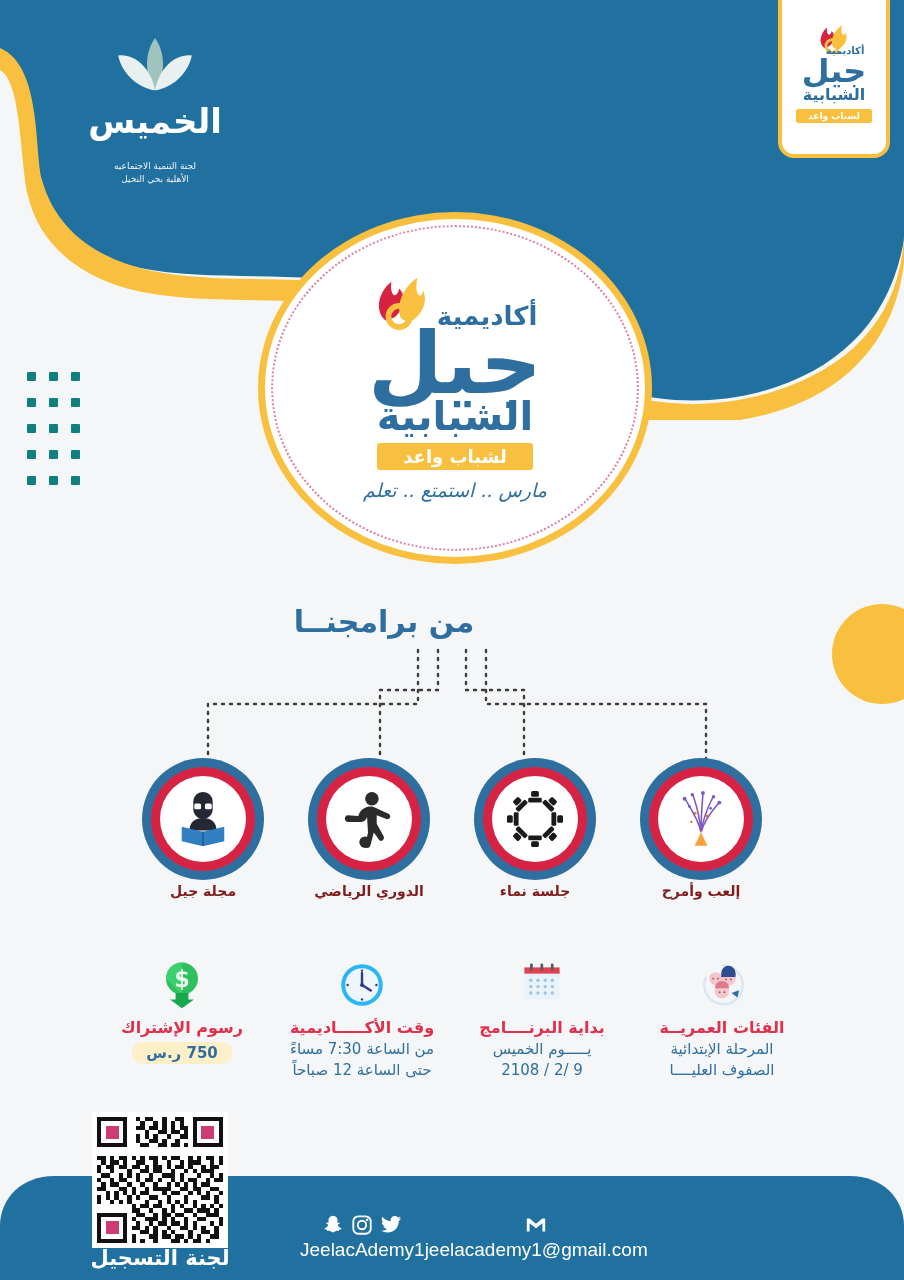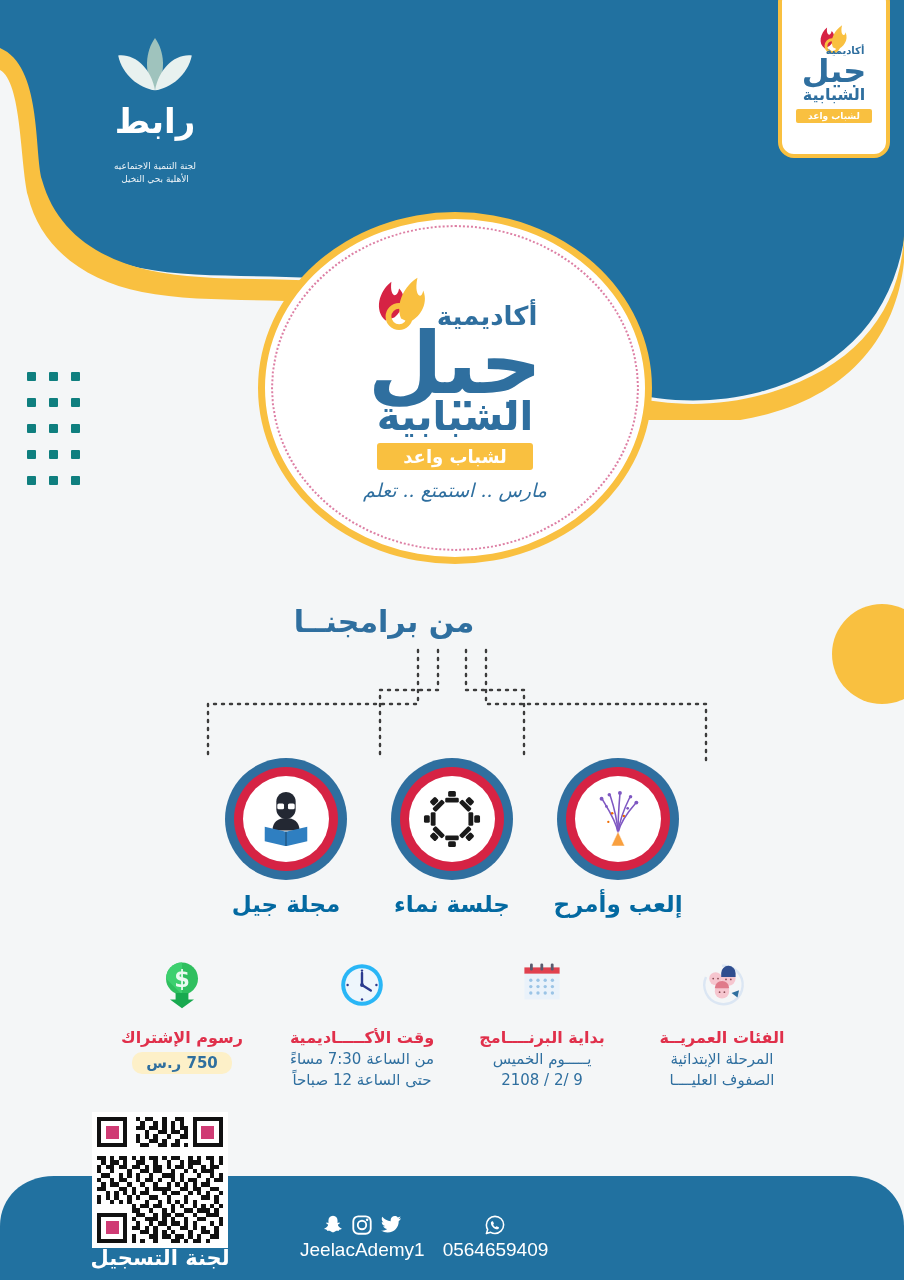--- a/index.html
+++ b/index.html
@@ -159,36 +159,36 @@
     background:#d62344;
     display:flex; align-items:center; justify-content:center;
   }
   .prog .ring-in{
     width:86px; height:86px; border-radius:50%;
     background:#ffffff;
     display:flex; align-items:center; justify-content:center;
   }
   .prog .ring-in svg{ width:58px; height:58px; }
   .prog .p-label{
-    margin-top:11px; font-size:23px; font-weight:bold; color:#0369a1;
+    margin-top:3px; font-size:14px; font-weight:bold; color:#7f1d1d;
     white-space:nowrap;
   }
 
   
   .info-row{
     position:absolute; top:958px; left:0; width:904px;
     display:flex; justify-content:center; align-items:flex-start;
     gap:8px; z-index:9;
   }
   .info{ width:172px; text-align:center; }
   .info .i-icon{ height:54px; display:flex; align-items:center; justify-content:center; }
   .info .i-icon svg{ width:48px; height:48px; }
   .info .i-head{
     font-size:16px; font-weight:bold; color:#e0304b;
-    margin-top:16px; line-height:1.3;
+    margin-top:6px; line-height:1.3;
   }
   .info .i-line{
     font-size:15px; font-weight:normal; color:#2f6f9f;
     line-height:1.4;
   }
   .info .i-pill{
     display:inline-block; background:#fdf0c8; color:#2f6f9f;
     font-size:15px; font-weight:bold;
     padding:2px 14px; border-radius:10px; margin-top:3px;
   }
@@ -204,21 +204,21 @@
   }
   .qr-box svg{ width:100%; height:100%; display:block; }
   .qr-label{
     position:absolute; left:72px; top:1246px; width:176px;
     text-align:center; font-size:21px; font-weight:bold; color:#ffffff;
     z-index:11;
   }
   .contacts{
     position:absolute; left:300px; top:1212px; width:580px;
     display:flex; align-items:flex-end; justify-content:flex-start;
-    gap:18px; z-index:11; direction:ltr;
+    z-index:11; direction:ltr;
   }
   .contact{ text-align:center; color:#ffffff; }
   .contact .c-ico{ height:26px; display:flex; align-items:center; justify-content:center; gap:7px; }
   .contact .c-ico svg{ width:22px; height:22px; }
   .contact .c-txt{
     font-size:19px; margin-top:1px; white-space:nowrap;
     font-family:"Liberation Sans",sans-serif;
   }
   .contact.social .c-txt{ font-size:19px; }
 </style>
@@ -258,21 +258,21 @@
   </div>
 
   <div class="yellow-circle"></div>
 
   <div class="tanmiyah">
     <svg class="leaf-mark" viewBox="0 0 120 64">
       <path d="M60,2 C70,16 72,38 60,56 C48,38 50,16 60,2 Z" fill="#9fc3bd"></path>
       <path d="M60,56 C44,54 26,40 22,20 C40,18 56,34 60,56 Z" fill="#e8f1ef"></path>
       <path d="M60,56 C76,54 94,40 98,20 C80,18 64,34 60,56 Z" fill="#e8f1ef"></path>
     </svg>
-    <div class="t-name">رابط</div>
+    <div class="t-name">الخميس</div>
     <div class="t-sub">لجنة التنمية الاجتماعيه</div>
     <div class="t-sub" style="margin-top:0">الأهلية بحي النخيل</div>
   </div>
 
   <div class="badge">
     <svg class="b-flame" viewBox="0 0 60 52">
       <path d="M14,44 C2,36 6,18 18,8 C16,22 24,24 26,14 C34,22 30,34 22,40 Z" fill="#d62344"></path>
       <path d="M28,42 C22,28 32,12 44,4 C40,20 48,26 50,16 C56,30 46,42 36,46 Z" fill="#f9c040"></path>
       <circle cx="27" cy="40" r="11" fill="none" stroke="#f9c040" stroke-width="5"></circle>
     </svg>
@@ -384,20 +384,36 @@
                     <rect x="23" y="8" width="14" height="5" rx="1.4"></rect>
                   </g>
             </g>
           </svg>
         </div>
           </div>
       </div>
       <div class="p-label">جلسة نماء</div>
     </div>
 
+    <div class="prog">
+      <div class="ring">
+        <div class="ring-mid">
+            <div class="ring-in">
+          <svg viewBox="0 0 60 60">
+            <g fill="#2b2b2b">
+              <circle cx="33" cy="9" r="7"></circle>
+              <path d="M30,17 C24,18 20,22 19,27 L8,26 C6,26 5,28 5,29.5 C5,31 6,33 8,33 L22,33 C25,33 27,31 28,28 L29,44 L26,57 C25,59 27,60 28.5,60 C30,60 31,59 31.5,57 L35,44 L40,51 C41,53 43,53 44,52 C45.5,51 46,49 45,47.5 L38,35 L38,26 L48,30 C50,31 52,29 52,27.5 C52,26 51,24.5 49,24 L36,18 C34,17 32,17 30,17 Z"></path>
+              <circle cx="26" cy="54" r="6"></circle>
+            </g>
+          </svg>
+        </div>
+          </div>
+      </div>
+      <div class="p-label">الدوري الرياضي</div>
+    </div>
 
     <div class="prog">
       <div class="ring">
         <div class="ring-mid">
             <div class="ring-in">
           <svg viewBox="0 0 60 60">
             <path d="M20,12 C20,5 26,2 30,2 C34,2 40,5 40,12 L40,20 C40,26 35,30 30,30 C25,30 20,26 20,20 Z" fill="#232833"></path>
             <rect x="21" y="14" width="7" height="6" rx="1.6" fill="#ffffff"></rect>
             <rect x="32" y="14" width="7" height="6" rx="1.6" fill="#ffffff"></rect>
             <rect x="28" y="16" width="4" height="1.8" fill="#232833"></rect>
@@ -732,26 +748,25 @@
           <circle cx="12" cy="12" r="4.6" fill="none" stroke="#ffffff" stroke-width="2"></circle>
           <circle cx="17.6" cy="6.4" r="1.4" fill="#ffffff"></circle>
         </svg>
         <svg viewBox="0 0 24 24">
           <path d="M23,4.5 C22.2,4.9 21.3,5.1 20.4,5.2 C21.4,4.6 22.1,3.7 22.4,2.6 C21.5,3.1 20.5,3.5 19.4,3.7 C18.6,2.8 17.4,2.3 16.1,2.3 C13.6,2.3 11.6,4.3 11.6,6.8 C11.6,7.1 11.6,7.5 11.7,7.8 C8,7.6 4.7,5.8 2.5,3.1 C2.1,3.8 1.9,4.6 1.9,5.4 C1.9,7 2.7,8.4 3.9,9.2 C3.2,9.2 2.5,9 1.9,8.7 L1.9,8.7 C1.9,10.9 3.5,12.7 5.5,13.1 C5.2,13.2 4.8,13.3 4.4,13.3 C4.1,13.3 3.8,13.2 3.6,13.2 C4.1,15 5.8,16.3 7.8,16.3 C6.3,17.5 4.4,18.2 2.3,18.2 C1.9,18.2 1.6,18.2 1.2,18.1 C3.2,19.4 5.6,20.2 8.2,20.2 C16.1,20.2 20.4,13.7 20.4,8.1 C20.4,7.9 20.4,7.7 20.4,7.6 C21.3,7 22.1,6.2 23,4.5 Z" fill="#ffffff"></path>
         </svg>
       </div>
       <div class="c-txt">JeelacAdemy1</div>
     </div>
 
-
     <div class="contact">
       <div class="c-ico">
         <svg viewBox="0 0 24 24">
-          <path d="M12,2.6 C6.8,2.6 2.6,6.8 2.6,12 C2.6,13.8 3.1,15.5 4,16.9 L2.6,21.4 L7.3,20 C8.7,20.8 10.3,21.2 12,21.2 C17.2,21.2 21.4,17 21.4,11.8 C21.4,6.6 17.2,2.6 12,2.6 Z" fill="none" stroke="#ffffff" stroke-width="1.7" stroke-linejoin="round"></path>
-          <path d="M9.2,7.8 C9.6,7.8 9.8,7.9 10,8.4 L10.7,10 C10.8,10.3 10.8,10.5 10.6,10.8 L10,11.6 C10.6,12.9 11.4,13.7 12.7,14.3 L13.4,13.6 C13.7,13.4 13.9,13.4 14.2,13.5 L15.8,14.2 C16.2,14.4 16.3,14.6 16.3,15 C16.3,16 15.5,16.7 14.5,16.7 C11.3,16.7 7.5,12.9 7.5,9.7 C7.5,8.6 8.2,7.8 9.2,7.8 Z" fill="#ffffff"></path>
+          <path d="M2,5 L2,19 L5,19 L5,10 L12,15.5 L19,10 L19,19 L22,19 L22,5 L19,5 L12,10.6 L5,5 Z" fill="#ffffff"></path>
         </svg>
       </div>
-      <div class="c-txt">0564659409</div>
-    </div>
+      <div class="c-txt">jeelacademy1@gmail.com</div>
+    </div>
+
 
   </div>
 
 </div>
 
 </body></html>

